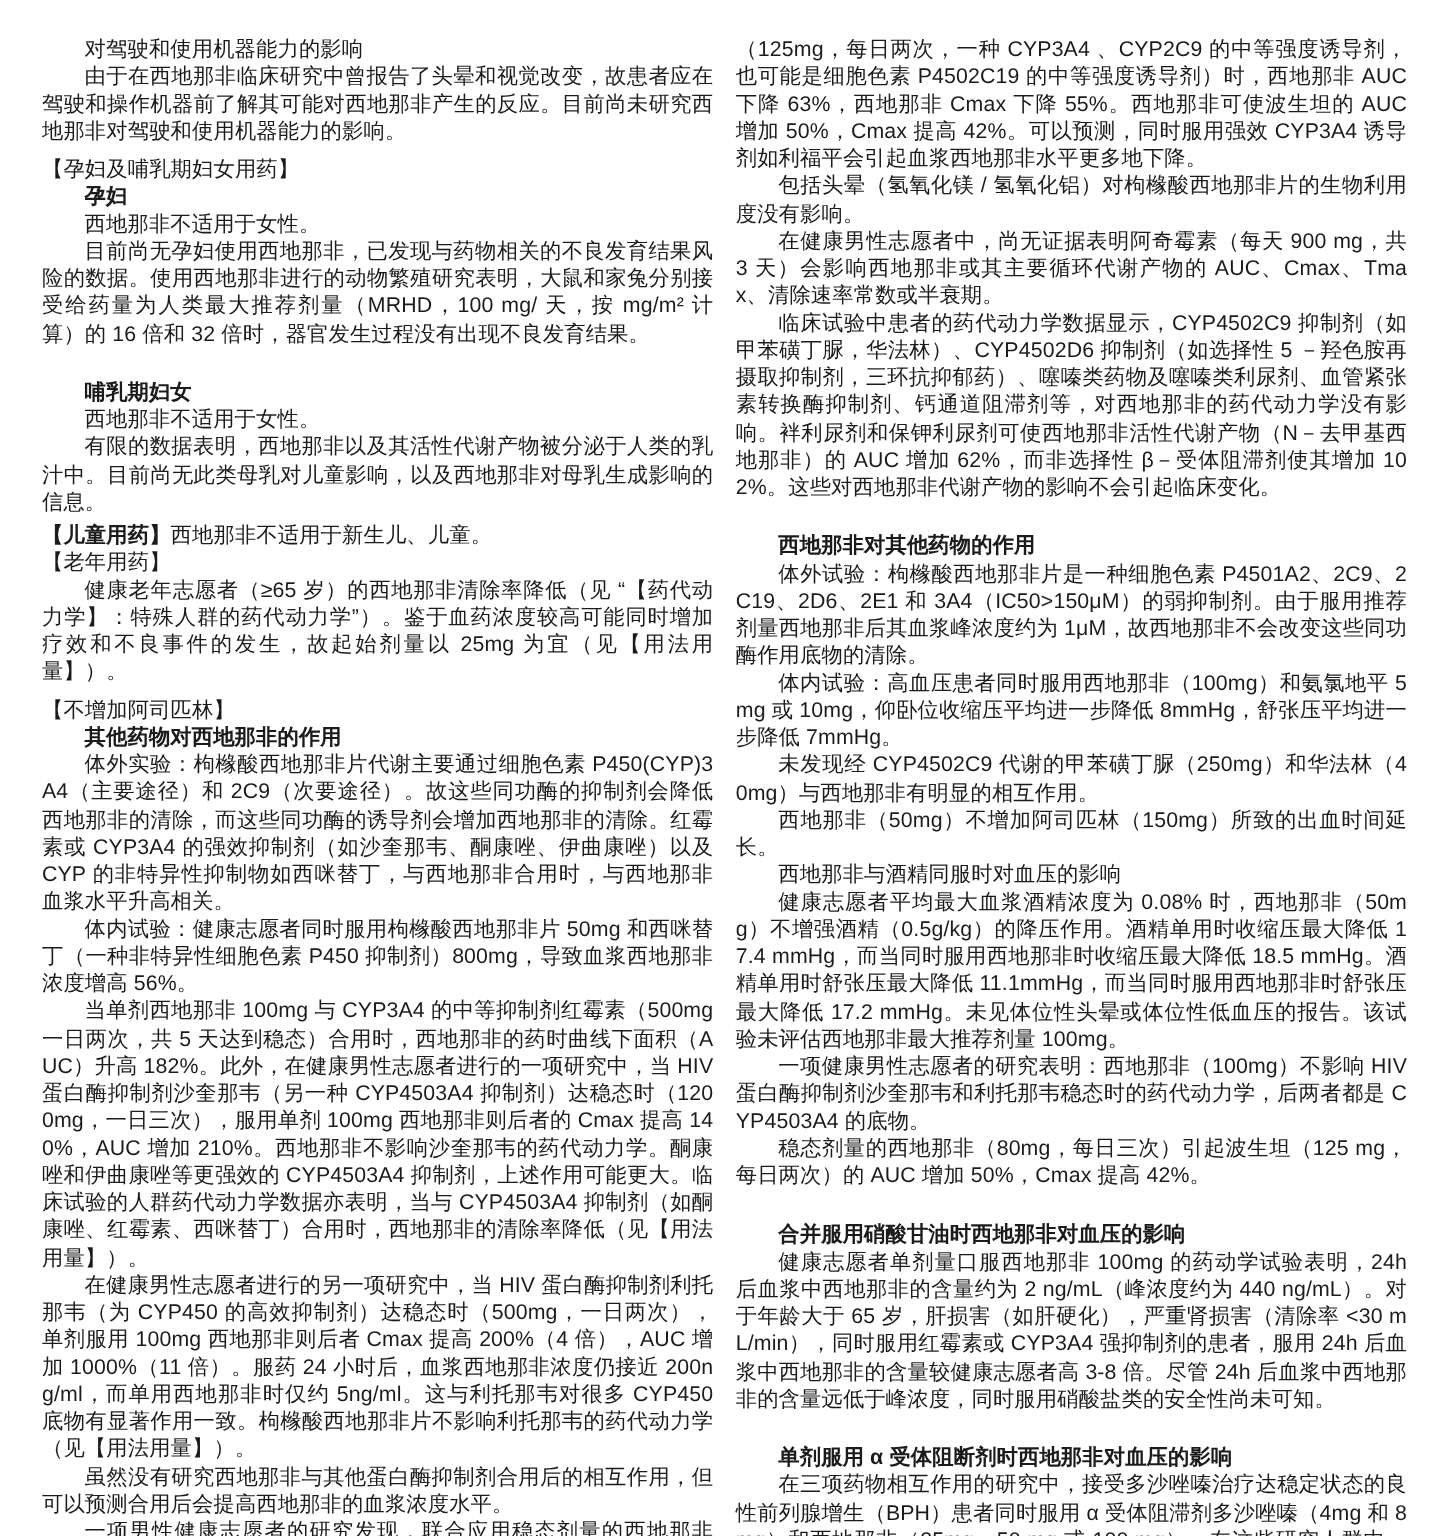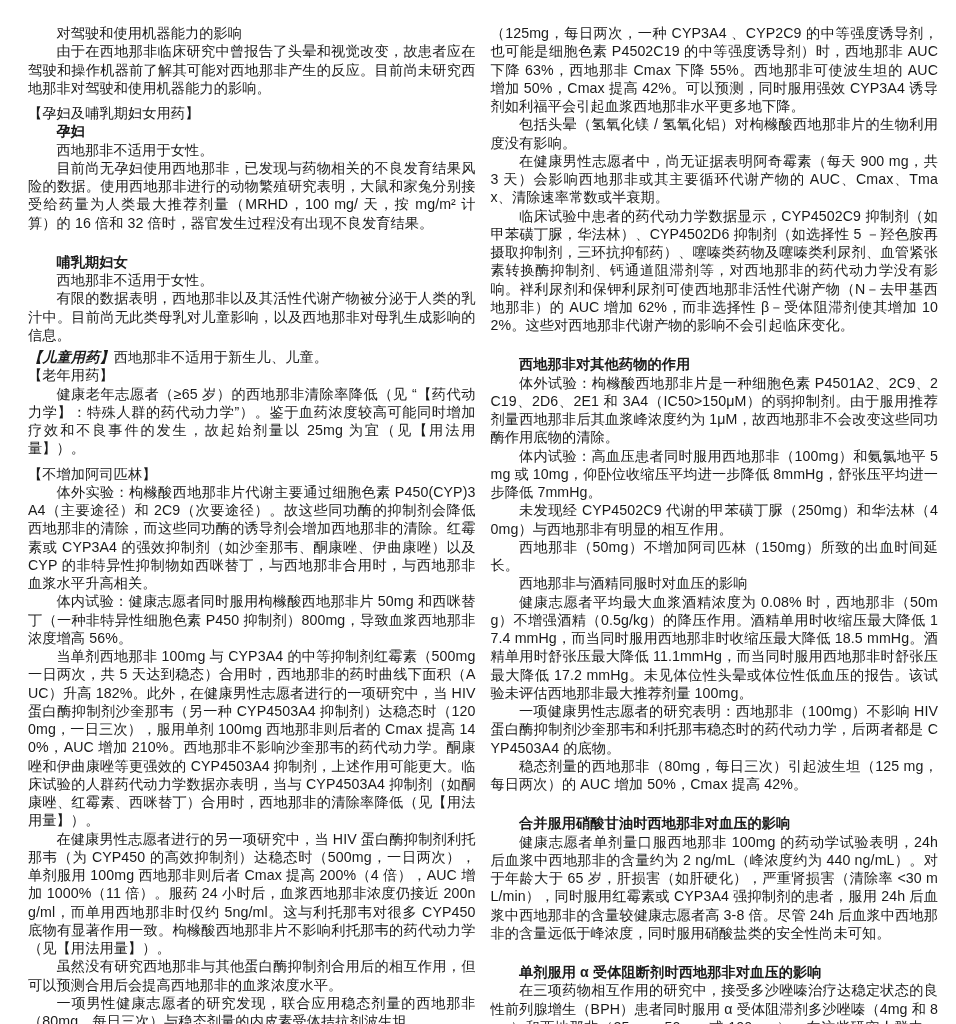--- a/index.html
+++ b/index.html
@@ -59,41 +59,41 @@
   p.heading-inline + p.heading,
   p.heading + p.subheading {
     margin-top: 0;
   }
   
   p.heading-inline {
     margin-top: 4px;
   }
   p.heading-inline b {
     font-weight: 700;
-    font-style: italic;
   }
 </style>
 </head>
 <body>
 
 <div class="doc">
   <div class="col">
       <p class="sub-plain">对驾驶和使用机器能力的影响</p>
       <p class="para">由于在西地那非临床研究中曾报告了头晕和视觉改变，故患者应在驾驶和操作机器前了解其可能对西地那非产生的反应。目前尚未研究西地那非对驾驶和使用机器能力的影响。</p>
       <p class="heading">【孕妇及哺乳期妇女用药】</p>
       <p class="subheading">孕妇</p>
       <p class="para">西地那非不适用于女性。</p>
       <p class="para">目前尚无孕妇使用西地那非，已发现与药物相关的不良发育结果风险的数据。使用西地那非进行的动物繁殖研究表明，大鼠和家兔分别接受给药量为人类最大推荐剂量（MRHD，100 mg/ 天，按 mg/m² 计算）的 16 倍和 32 倍时，器官发生过程没有出现不良发育结果。</p>
       <p class="subheading">哺乳期妇女</p>
       <p class="para">西地那非不适用于女性。</p>
       <p class="para">有限的数据表明，西地那非以及其活性代谢产物被分泌于人类的乳汁中。目前尚无此类母乳对儿童影响，以及西地那非对母乳生成影响的信息。</p>
       <p class="heading-inline"><b>【儿童用药】</b>西地那非不适用于新生儿、儿童。</p>
       <p class="heading">【老年用药】</p>
       <p class="para">健康老年志愿者（≥65 岁）的西地那非清除率降低（见 “【药代动力学】：特殊人群的药代动力学”）。鉴于血药浓度较高可能同时增加疗效和不良事件的发生，故起始剂量以 25mg 为宜（见【用法用量】）。</p>
       <p class="heading">【不增加阿司匹林】</p>
+      <p class="subheading">其他药物对西地那非的作用</p>
       <p class="para">体外实验：枸橼酸西地那非片代谢主要通过细胞色素 P450(CYP)3A4（主要途径）和 2C9（次要途径）。故这些同功酶的抑制剂会降低西地那非的清除，而这些同功酶的诱导剂会增加西地那非的清除。红霉素或 CYP3A4 的强效抑制剂（如沙奎那韦、酮康唑、伊曲康唑）以及 CYP 的非特异性抑制物如西咪替丁，与西地那非合用时，与西地那非血浆水平升高相关。</p>
       <p class="para">体内试验：健康志愿者同时服用枸橼酸西地那非片 50mg 和西咪替丁（一种非特异性细胞色素 P450 抑制剂）800mg，导致血浆西地那非浓度增高 56%。</p>
       <p class="para">当单剂西地那非 100mg 与 CYP3A4 的中等抑制剂红霉素（500mg 一日两次，共 5 天达到稳态）合用时，西地那非的药时曲线下面积（AUC）升高 182%。此外，在健康男性志愿者进行的一项研究中，当 HIV 蛋白酶抑制剂沙奎那韦（另一种 CYP4503A4 抑制剂）达稳态时（1200mg，一日三次），服用单剂 100mg 西地那非则后者的 Cmax 提高 140%，AUC 增加 210%。西地那非不影响沙奎那韦的药代动力学。酮康唑和伊曲康唑等更强效的 CYP4503A4 抑制剂，上述作用可能更大。临床试验的人群药代动力学数据亦表明，当与 CYP4503A4 抑制剂（如酮康唑、红霉素、西咪替丁）合用时，西地那非的清除率降低（见【用法用量】）。</p>
       <p class="para">在健康男性志愿者进行的另一项研究中，当 HIV 蛋白酶抑制剂利托那韦（为 CYP450 的高效抑制剂）达稳态时（500mg，一日两次），单剂服用 100mg 西地那非则后者 Cmax 提高 200%（4 倍），AUC 增加 1000%（11 倍）。服药 24 小时后，血浆西地那非浓度仍接近 200ng/ml，而单用西地那非时仅约 5ng/ml。这与利托那韦对很多 CYP450 底物有显著作用一致。枸橼酸西地那非片不影响利托那韦的药代动力学（见【用法用量】）。</p>
       <p class="para">虽然没有研究西地那非与其他蛋白酶抑制剂合用后的相互作用，但可以预测合用后会提高西地那非的血浆浓度水平。</p>
       <p class="para">一项男性健康志愿者的研究发现，联合应用稳态剂量的西地那非（80mg，每日三次）与稳态剂量的内皮素受体拮抗剂波生坦</p>
     </div>
   <div class="col">
       <p class="cont">（125mg，每日两次，一种 CYP3A4 、CYP2C9 的中等强度诱导剂，也可能是细胞色素 P4502C19 的中等强度诱导剂）时，西地那非 AUC 下降 63%，西地那非 Cmax 下降 55%。西地那非可使波生坦的 AUC 增加 50%，Cmax 提高 42%。可以预测，同时服用强效 CYP3A4 诱导剂如利福平会引起血浆西地那非水平更多地下降。</p>
       <p class="para">包括头晕（氢氧化镁 / 氢氧化铝）对枸橼酸西地那非片的生物利用度没有影响。</p>

